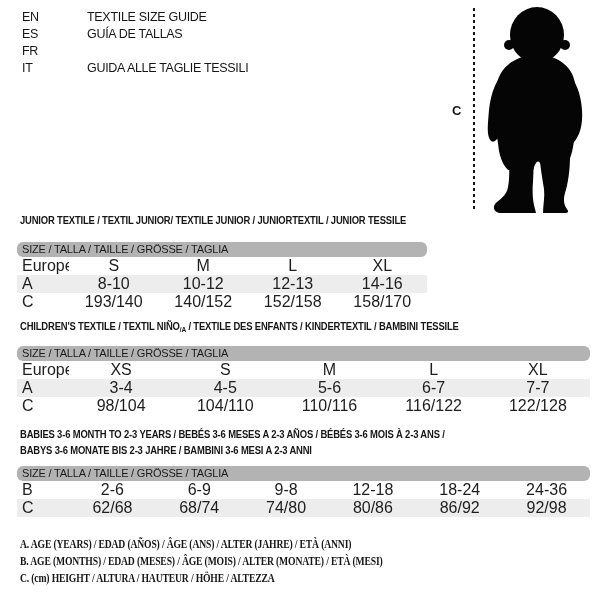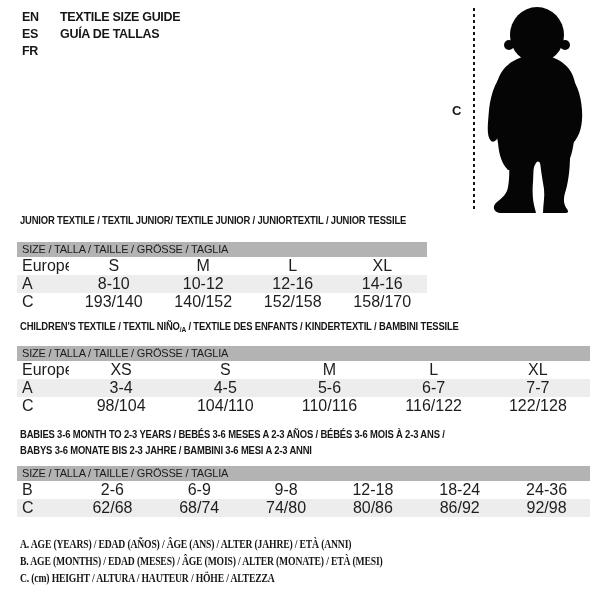--- a/index.html
+++ b/index.html
@@ -2,21 +2,21 @@
 <html><head>
 <meta charset="utf-8">
 <title>Textile Size Guide</title>
 <style>
   * { margin:0; padding:0; box-sizing:border-box; }
   html,body { width:600px; height:600px; background:#fff; }
   body { font-family:"Liberation Sans", sans-serif; color:#161616; position:relative; overflow:hidden; }
 
   
   .languages { position:absolute; left:22px; top:9px; }
-  .lang-row { display:flex; line-height:17px; font-weight:700; font-size:12.5px; letter-spacing:-0.3px; }
+  .lang-row { display:flex; line-height:17px; font-weight:400; font-size:12.5px; letter-spacing:-0.3px;gap:27px; }
   .lang-code { width:38px; }
 
   
   .dash-line { position:absolute; left:473px; top:8px; width:2px; height:203px;
     background:repeating-linear-gradient(to bottom, #151515 0 3px, transparent 3px 6px); }
   .measure-label { position:absolute; left:452px; top:103px; font-weight:700; font-size:13px; }
   .baby-svg { position:absolute; left:483px; top:4px; }
 
   
   .section-heading { position:absolute; font-weight:700; font-size:11.5px; letter-spacing:-0.2px;
@@ -25,21 +25,21 @@
   .h-children { left:20px; top:320px; }
   .h-babies { left:20px; top:426px; line-height:16px; }
   .sub { font-size:8px; vertical-align:-2px; }
 
   
   .size-table { position:absolute; left:17px; }
   .t-junior { top:242px; width:410px; }
   .t-children { top:346px; width:573px; }
   .t-babies { top:466px; width:573px; }
   .table-bar { height:15px; line-height:15px; padding-left:5px; font-size:11px; letter-spacing:-0.2px;
-    color:#1c1c1c; overflow:hidden; white-space:nowrap; }
+    color:#1c1c1c; overflow:hidden; white-space:nowrap;border-radius:6px; }
   table { width:100%; border-collapse:collapse; table-layout:fixed; }
   td { font-size:16px; text-align:center; color:#1d1d1d; overflow:hidden; white-space:nowrap; }
   .t-junior td { height:18px; }
   .t-children td { height:17px; }
   .t-babies td { height:16px; }
   td.rowlabel { width:52px; text-align:left; padding-left:5px; }
   tr.shaded td {  }
 
   
   .footnotes { position:absolute; left:20px; top:536px;font-family:Liberation Serif, serif; }
@@ -53,20 +53,24 @@
   <div class="lang-row">
     <span class="lang-code">EN</span>
     <span class="lang-title">TEXTILE SIZE GUIDE</span>
   </div>
   <div class="lang-row">
     <span class="lang-code">ES</span>
     <span class="lang-title">GUÍA DE TALLAS</span>
   </div>
   <div class="lang-row">
     <span class="lang-code">FR</span>
+  </div>
+  <div class="lang-row">
+    <span class="lang-code">IT</span>
+    <span class="lang-title">GUIDA ALLE TAGLIE TESSILI</span>
   </div>
 </div>
 
 <div class="dash-line"></div>
 <div class="measure-label">C</div>
 <svg class="baby-svg" width="110" height="212" viewBox="0 0 110 212" aria-hidden="true">
   <g fill="#050505">
     <ellipse cx="54" cy="31" rx="27" ry="28"></ellipse>
     <circle cx="26" cy="41" r="5"></circle>
     <circle cx="82" cy="41" r="5"></circle>
@@ -87,21 +91,21 @@
           <td class="rowlabel">Europe</td>
           <td>S</td>
           <td>M</td>
           <td>L</td>
           <td>XL</td>
         </tr>
         <tr class="shaded" style="background: rgb(237, 237, 237);">
           <td class="rowlabel">A</td>
           <td>8-10</td>
           <td>10-12</td>
-          <td>12-16</td>
+          <td>12-13</td>
           <td>14-16</td>
         </tr>
         <tr>
           <td class="rowlabel">C</td>
           <td>193/140</td>
           <td>140/152</td>
           <td>152/158</td>
           <td>158/170</td>
         </tr>
       </tbody>

